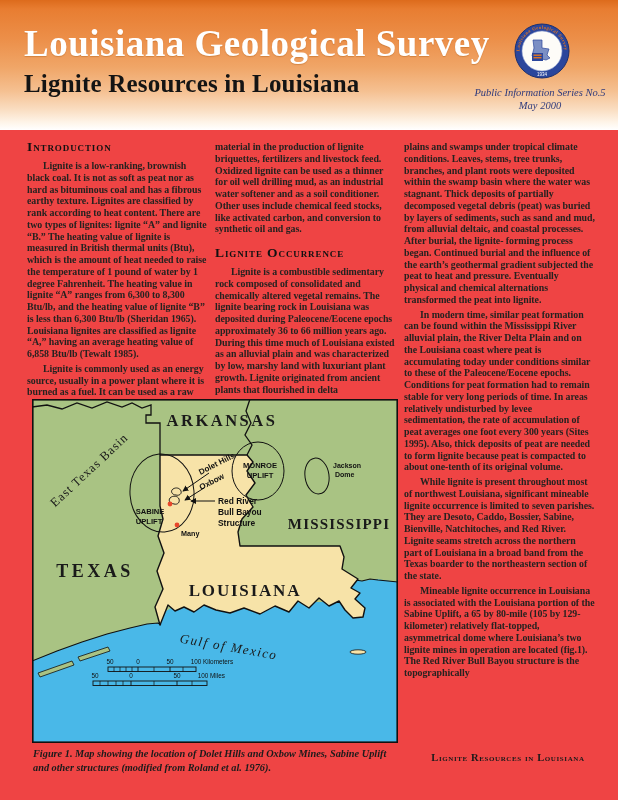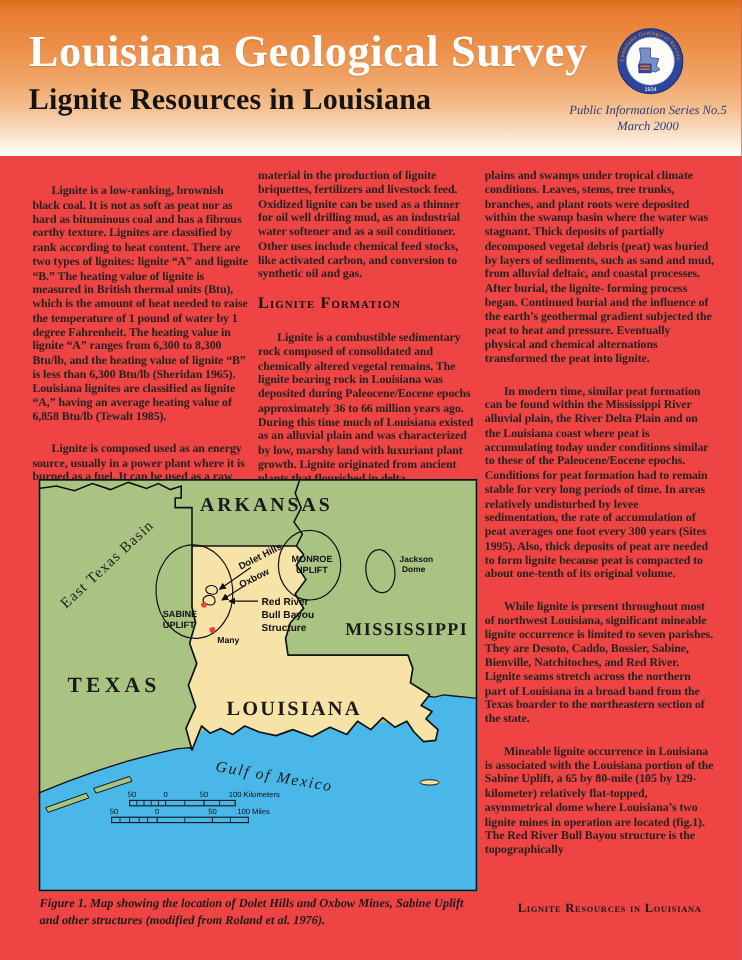--- a/index.html
+++ b/index.html
@@ -22,21 +22,21 @@
     font-size:25px; font-weight:bold; color:#141414; letter-spacing:0.2px;
   }
   .hdr-series{
     position:absolute; left:462px; top:86px; width:156px; text-align:center;
     font-style:italic; font-size:10.5px; line-height:13px; color:#2e3a7c; font-weight:normal;
   }
   .logo{position:absolute; left:514px; top:23px; width:56px; height:56px;}
   
   .col{position:absolute; top:139px; color:#262220;}
   .col p{margin:0 0 0 0; padding:0; font-size:9.9px; line-height:11.75px; letter-spacing:-0.05px; text-align:left;font-weight:bold;}
-  .col p.ind{text-indent:16px; margin-top:15px;}
+  .col p.ind{text-indent:16px; margin-top:3px;}
   .col h3{
     margin:0 0 5px 0; font-size:13.5px; font-weight:bold; color:#111;
     font-variant:small-caps; letter-spacing:0.9px;
   }
   .col h3.mid{margin-top:10px;}
   #col1{left:27px;  width:181px;}
   #col2{left:215px; width:182px; top:141px;}
   #col3{left:404px; width:191px; top:141px;}
   
   .figure{position:absolute; left:32px; top:399px; width:366px;}
@@ -75,32 +75,33 @@
           <path id="logoArc" d="M -21.5,7 A 22.5,22.5 0 1 1 21.5,7" fill="none"></path>
         </defs>
       <text font-size="4.6" fill="#e07522" font-family="Liberation Serif,serif" font-weight="bold" letter-spacing="0.5">
         <textPath href="#logoArc" startOffset="8%">Louisiana Geological Survey</textPath>
       </text>
       <text x="0" y="24.5" text-anchor="middle" font-size="4.5" fill="#ffffff" font-family="Liberation Sans,sans-serif">1934</text>
     </svg>
 
     <div class="hdr-series">
       <div>Public Information Series No.5</div>
-      <div>March 2000</div>
+      <div>May 2000</div>
     </div>
   </div>
 
   <div class="col" id="col1">
+    <h3>Introduction</h3>
     <p class="ind">Lignite is a low-ranking, brownish black coal. It is not as soft as peat nor as hard as bituminous coal and has a fibrous earthy texture. Lignites are classified by rank according to heat content. There are two types of lignites: lignite “A” and lignite “B.” The heating value of lignite is measured in British thermal units (Btu), which is the amount of heat needed to raise the temperature of 1 pound of water by 1 degree Fahrenheit. The heating value in lignite “A” ranges from 6,300 to 8,300 Btu/lb, and the heating value of lignite “B” is less than 6,300 Btu/lb (Sheridan 1965). Louisiana lignites are classified as lignite “A,” having an average heating value of 6,858 Btu/lb (Tewalt 1985).</p>
-    <p class="ind">Lignite is composed used as an energy source, usually in a power plant where it is burned as a fuel. It can be used as a raw</p>
+    <p class="ind">Lignite is commonly used as an energy source, usually in a power plant where it is burned as a fuel. It can be used as a raw</p>
   </div>
 
   <div class="col" id="col2">
     <p>material in the production of lignite briquettes, fertilizers and livestock feed. Oxidized lignite can be used as a thinner for oil well drilling mud, as an industrial water softener and as a soil conditioner. Other uses include chemical feed stocks, like activated carbon, and conversion to synthetic oil and gas.</p>
-    <h3 class="mid">Lignite Formation</h3>
+    <h3 class="mid">Lignite Occurrence</h3>
     <p class="ind">Lignite is a combustible sedimentary rock composed of consolidated and chemically altered vegetal remains. The lignite bearing rock in Louisiana was deposited during Paleocene/Eocene epochs approximately 36 to 66 million years ago. During this time much of Louisiana existed as an alluvial plain and was characterized by low, marshy land with luxuriant plant growth. Lignite originated from ancient plants that flourished in delta</p>
   </div>
 
   <div class="col" id="col3">
     <p>plains and swamps under tropical climate conditions. Leaves, stems, tree trunks, branches, and plant roots were deposited within the swamp basin where the water was stagnant. Thick deposits of partially decomposed vegetal debris (peat) was buried by layers of sediments, such as sand and mud, from alluvial deltaic, and coastal processes. After burial, the lignite- forming process began. Continued burial and the influence of the earth’s geothermal gradient subjected the peat to heat and pressure. Eventually physical and chemical alternations transformed the peat into lignite.</p>
     <p class="ind">In modern time, similar peat formation can be found within the Mississippi River alluvial plain, the River Delta Plain and on the Louisiana coast where peat is accumulating today under conditions similar to these of the Paleocene/Eocene epochs. Conditions for peat formation had to remain stable for very long periods of time. In areas relatively undisturbed by levee sedimentation, the rate of accumulation of peat averages one foot every 300 years (Sites 1995). Also, thick deposits of peat are needed to form lignite because peat is compacted to about one-tenth of its original volume.</p>
     <p class="ind">While lignite is present throughout most of northwest Louisiana, significant mineable lignite occurrence is limited to seven parishes. They are Desoto, Caddo, Bossier, Sabine, Bienville, Natchitoches, and Red River. Lignite seams stretch across the northern part of Louisiana in a broad band from the Texas boarder to the northeastern section of the state.</p>
     <p class="ind">Mineable lignite occurrence in Louisiana is associated with the Louisiana portion of the Sabine Uplift, a 65 by 80-mile (105 by 129-kilometer) relatively flat-topped, asymmetrical dome where Louisiana’s two lignite mines in operation are located (fig.1). The Red River Bull Bayou structure is the topographically</p>
   </div>
 

